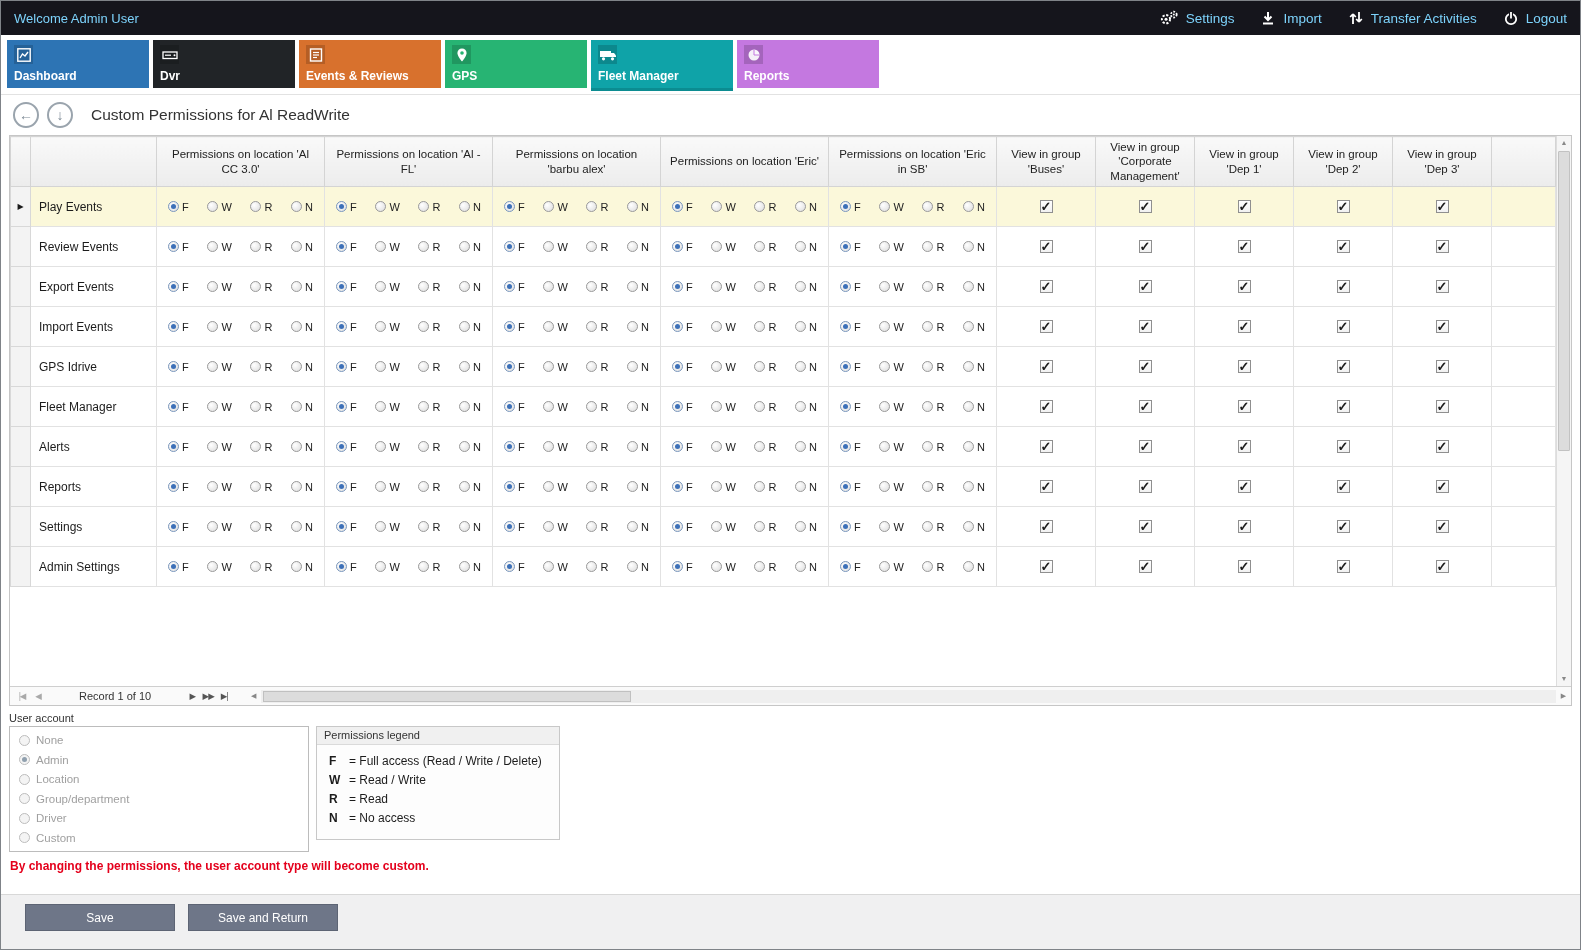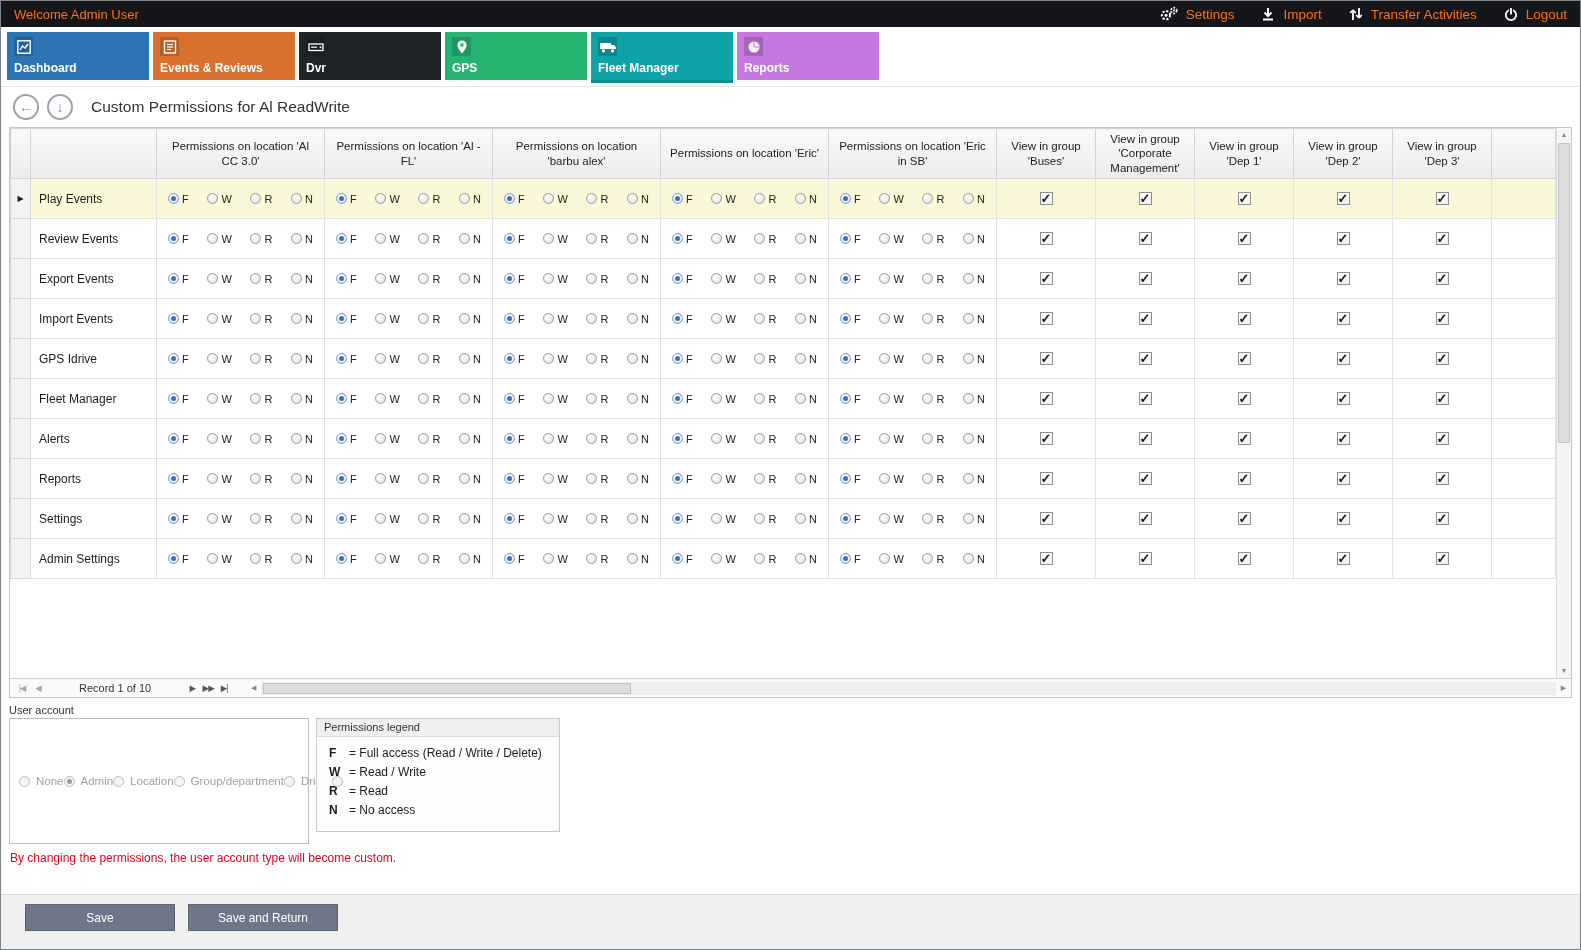--- a/index.html
+++ b/index.html
@@ -8,21 +8,21 @@
   .window{width:1581px;height:950px;background:#fff;border:1px solid #7f8388;display:flex;flex-direction:column;overflow:hidden;position:relative}
 
   
   .titlebar{height:24px;background:linear-gradient(#edebe8,#cfccc8);border-bottom:1px solid #b2afab;display:flex;align-items:center;padding:0 5px;gap:6px;flex:0 0 auto}
   .app-logo{width:14px;height:14px;border-radius:50%;background:#2f2f33;border:2px solid #c9392b;flex:0 0 auto}
   .title-text{font-size:12px;font-weight:bold;color:#9a9a98;text-shadow:0 1px 0 #fff}
   .win-controls{margin-left:auto;display:flex;gap:3px}
   .winbtn{width:27px;height:17px;background:linear-gradient(#fdfdfd,#d8d6d2);border:1px solid #9b9b9b;border-radius:2px;font-size:11px;line-height:14px;text-align:center;color:#3c3c3c;cursor:pointer}
 
   
-  .navbar{height:26px;background:#15151c;color:#f97316;display:flex;align-items:center;padding:0 13px;flex:0 0 auto}
+  .navbar{height:34px;background:#15151c;color:#7dd3fc;display:flex;align-items:center;padding:0 13px;flex:0 0 auto}
   .welcome{font-size:13px}
   .nav-actions{margin-left:auto;display:flex;align-items:center;gap:26px}
   .nav-item{display:flex;align-items:center;gap:7px;font-size:13.5px;cursor:pointer}
   .nav-icon{display:flex;align-items:center}
 
   
   .tabstrip{padding:5px 20px 6px 6px;display:flex;gap:4px;background:#fff;border-bottom:1px solid #e2e2e2;flex:0 0 auto}
   .tile{width:142px;height:48px;color:#fff;padding:5px 7px;display:flex;flex-direction:column;justify-content:space-between;cursor:pointer;position:relative}
   .tile .icon-box{width:19px;height:19px;background:rgba(0,0,0,.16);display:flex;align-items:center;justify-content:center}
   .tile-label{font-size:12px;font-weight:bold;white-space:nowrap}
@@ -66,33 +66,33 @@
   .rec-label{font-size:11px;color:#333;margin:0 33px}
   .hscroll{flex:1;display:flex;align-items:center;height:100%;margin-left:14px}
   .hs-arrow{width:15px;text-align:center;font-size:7px;color:#888;cursor:pointer}
   .hs-track{flex:1;height:13px;background:#efefef;position:relative}
   .hs-thumb{position:absolute;left:2px;top:1px;width:368px;height:11px;background:#dcdcdc;border:1px solid #c0c0c0;cursor:pointer}
 
   
   .bottom-area{display:flex;align-items:center;padding:6px 8px 0;gap:7px;flex:0 0 auto}
   .ua-panel{width:300px}
   .ua-caption{font-size:11px;color:#333;margin-bottom:2px}
-  .ua-box{border:1px solid #bcbcbc;background:#fff;height:126px;padding:7px 9px;display:flex;flex-direction:row;justify-content:space-between}
+  .ua-box{border:1px solid #bcbcbc;background:#fff;height:126px;padding:7px 9px;display:flex;flex-direction:column;justify-content:space-between}
   .ua-item{display:flex;align-items:center;gap:6px;cursor:pointer}
   .ua-radio{width:11px;height:11px;border-radius:50%;border:1px solid #bdbdbd;background:#f4f4f4;position:relative;flex:0 0 auto}
   .ua-radio.sel::after{content:"";position:absolute;left:2px;top:2px;width:5px;height:5px;border-radius:50%;background:#90a0ae}
   .ua-label{font-size:11.5px;color:#a0a0a0}
   .legend-panel{width:244px;border:1px solid #c8c8c8;background:#fdfdfd;margin-top:1px}
   .legend-header{background:#f0f0f0;border-bottom:1px solid #dadada;font-size:11px;color:#333;padding:2px 7px;height:18px}
   .legend-body{padding:9px 12px 14px;display:flex;flex-direction:column;gap:5px}
   .legend-row{display:flex;font-size:12px;color:#1c1c1c}
   .lg-key{font-weight:bold;width:20px;flex:0 0 auto}
   .lg-desc{}
 
-  .warning{margin:7px 0 0 9px;font-size:12px;font-weight:normal;color:#e4001c;flex:0 0 auto}
+  .warning{margin:7px 0 0 9px;font-size:12px;font-weight:bold;color:#e4001c;flex:0 0 auto}
 
   
   .footer{margin-top:auto;background:#f0f0f1;border-top:1px solid #d8d8d8;padding:9px 0 0 24px;display:flex;gap:13px;flex:0 0 auto;height:55px}
   .btn{width:150px;height:27px;background:#6e7688;border:1px solid #5d6474;color:#fff;font-size:12px;font-family:"Liberation Sans",sans-serif;cursor:pointer}
 
   .gps-dot{fill:#27b473}
 </style>
 </head>
 <body>
 
@@ -148,40 +148,40 @@
   <div class="tabstrip">
     <div class="tile" style="background: rgb(45, 116, 180);">
       <span class="icon-box">
         <svg width="14" height="14" viewBox="0 0 14 14">
           <rect x="0.8" y="0.8" width="12.4" height="12.4" fill="none" stroke="#fff" stroke-width="1.4"></rect>
           <polyline points="3,10 5.5,6 8,8 11,4" fill="none" stroke="#fff" stroke-width="1.4"></polyline>
         </svg>
       </span>
       <span class="tile-label">Dashboard</span>
     </div>
+    <div class="tile" style="background: rgb(33, 36, 39);">
+      <span class="icon-box">
+        <svg width="16" height="14" viewBox="0 0 16 14">
+          <rect x="1" y="4" width="14" height="6.5" fill="none" stroke="#fff" stroke-width="1.3"></rect>
+          <circle cx="12.5" cy="7.2" r="1" fill="#fff"></circle>
+          <line x1="3" y1="7.2" x2="9" y2="7.2" stroke="#fff" stroke-width="1.2"></line>
+        </svg>
+      </span>
+      <span class="tile-label">Dvr</span>
+    </div>
     <div class="tile" style="background: rgb(216, 113, 45);">
       <span class="icon-box">
         <svg width="14" height="14" viewBox="0 0 14 14">
           <rect x="1.5" y="1" width="11" height="12" fill="none" stroke="#fff" stroke-width="1.4"></rect>
           <line x1="4" y1="4.5" x2="10" y2="4.5" stroke="#fff" stroke-width="1.2"></line>
           <line x1="4" y1="7" x2="10" y2="7" stroke="#fff" stroke-width="1.2"></line>
           <line x1="4" y1="9.5" x2="8" y2="9.5" stroke="#fff" stroke-width="1.2"></line>
         </svg>
       </span>
       <span class="tile-label">Events &amp; Reviews</span>
-    </div>
-    <div class="tile" style="background: rgb(33, 36, 39);">
-      <span class="icon-box">
-        <svg width="16" height="14" viewBox="0 0 16 14">
-          <rect x="1" y="4" width="14" height="6.5" fill="none" stroke="#fff" stroke-width="1.3"></rect>
-          <circle cx="12.5" cy="7.2" r="1" fill="#fff"></circle>
-          <line x1="3" y1="7.2" x2="9" y2="7.2" stroke="#fff" stroke-width="1.2"></line>
-        </svg>
-      </span>
-      <span class="tile-label">Dvr</span>
     </div>
     <div class="tile" style="background: rgb(39, 180, 115);">
       <span class="icon-box">
         <svg width="14" height="16" viewBox="0 0 14 16">
           <path d="M7 1.5c2.6 0 4.6 2 4.6 4.5 0 3.4-4.6 8.5-4.6 8.5S2.4 9.4 2.4 6C2.4 3.5 4.4 1.5 7 1.5z" fill="#fff"></path>
           <circle class="gps-dot" cx="7" cy="6" r="1.8"></circle>
         </svg>
       </span>
       <span class="tile-label">GPS</span>
     </div>

